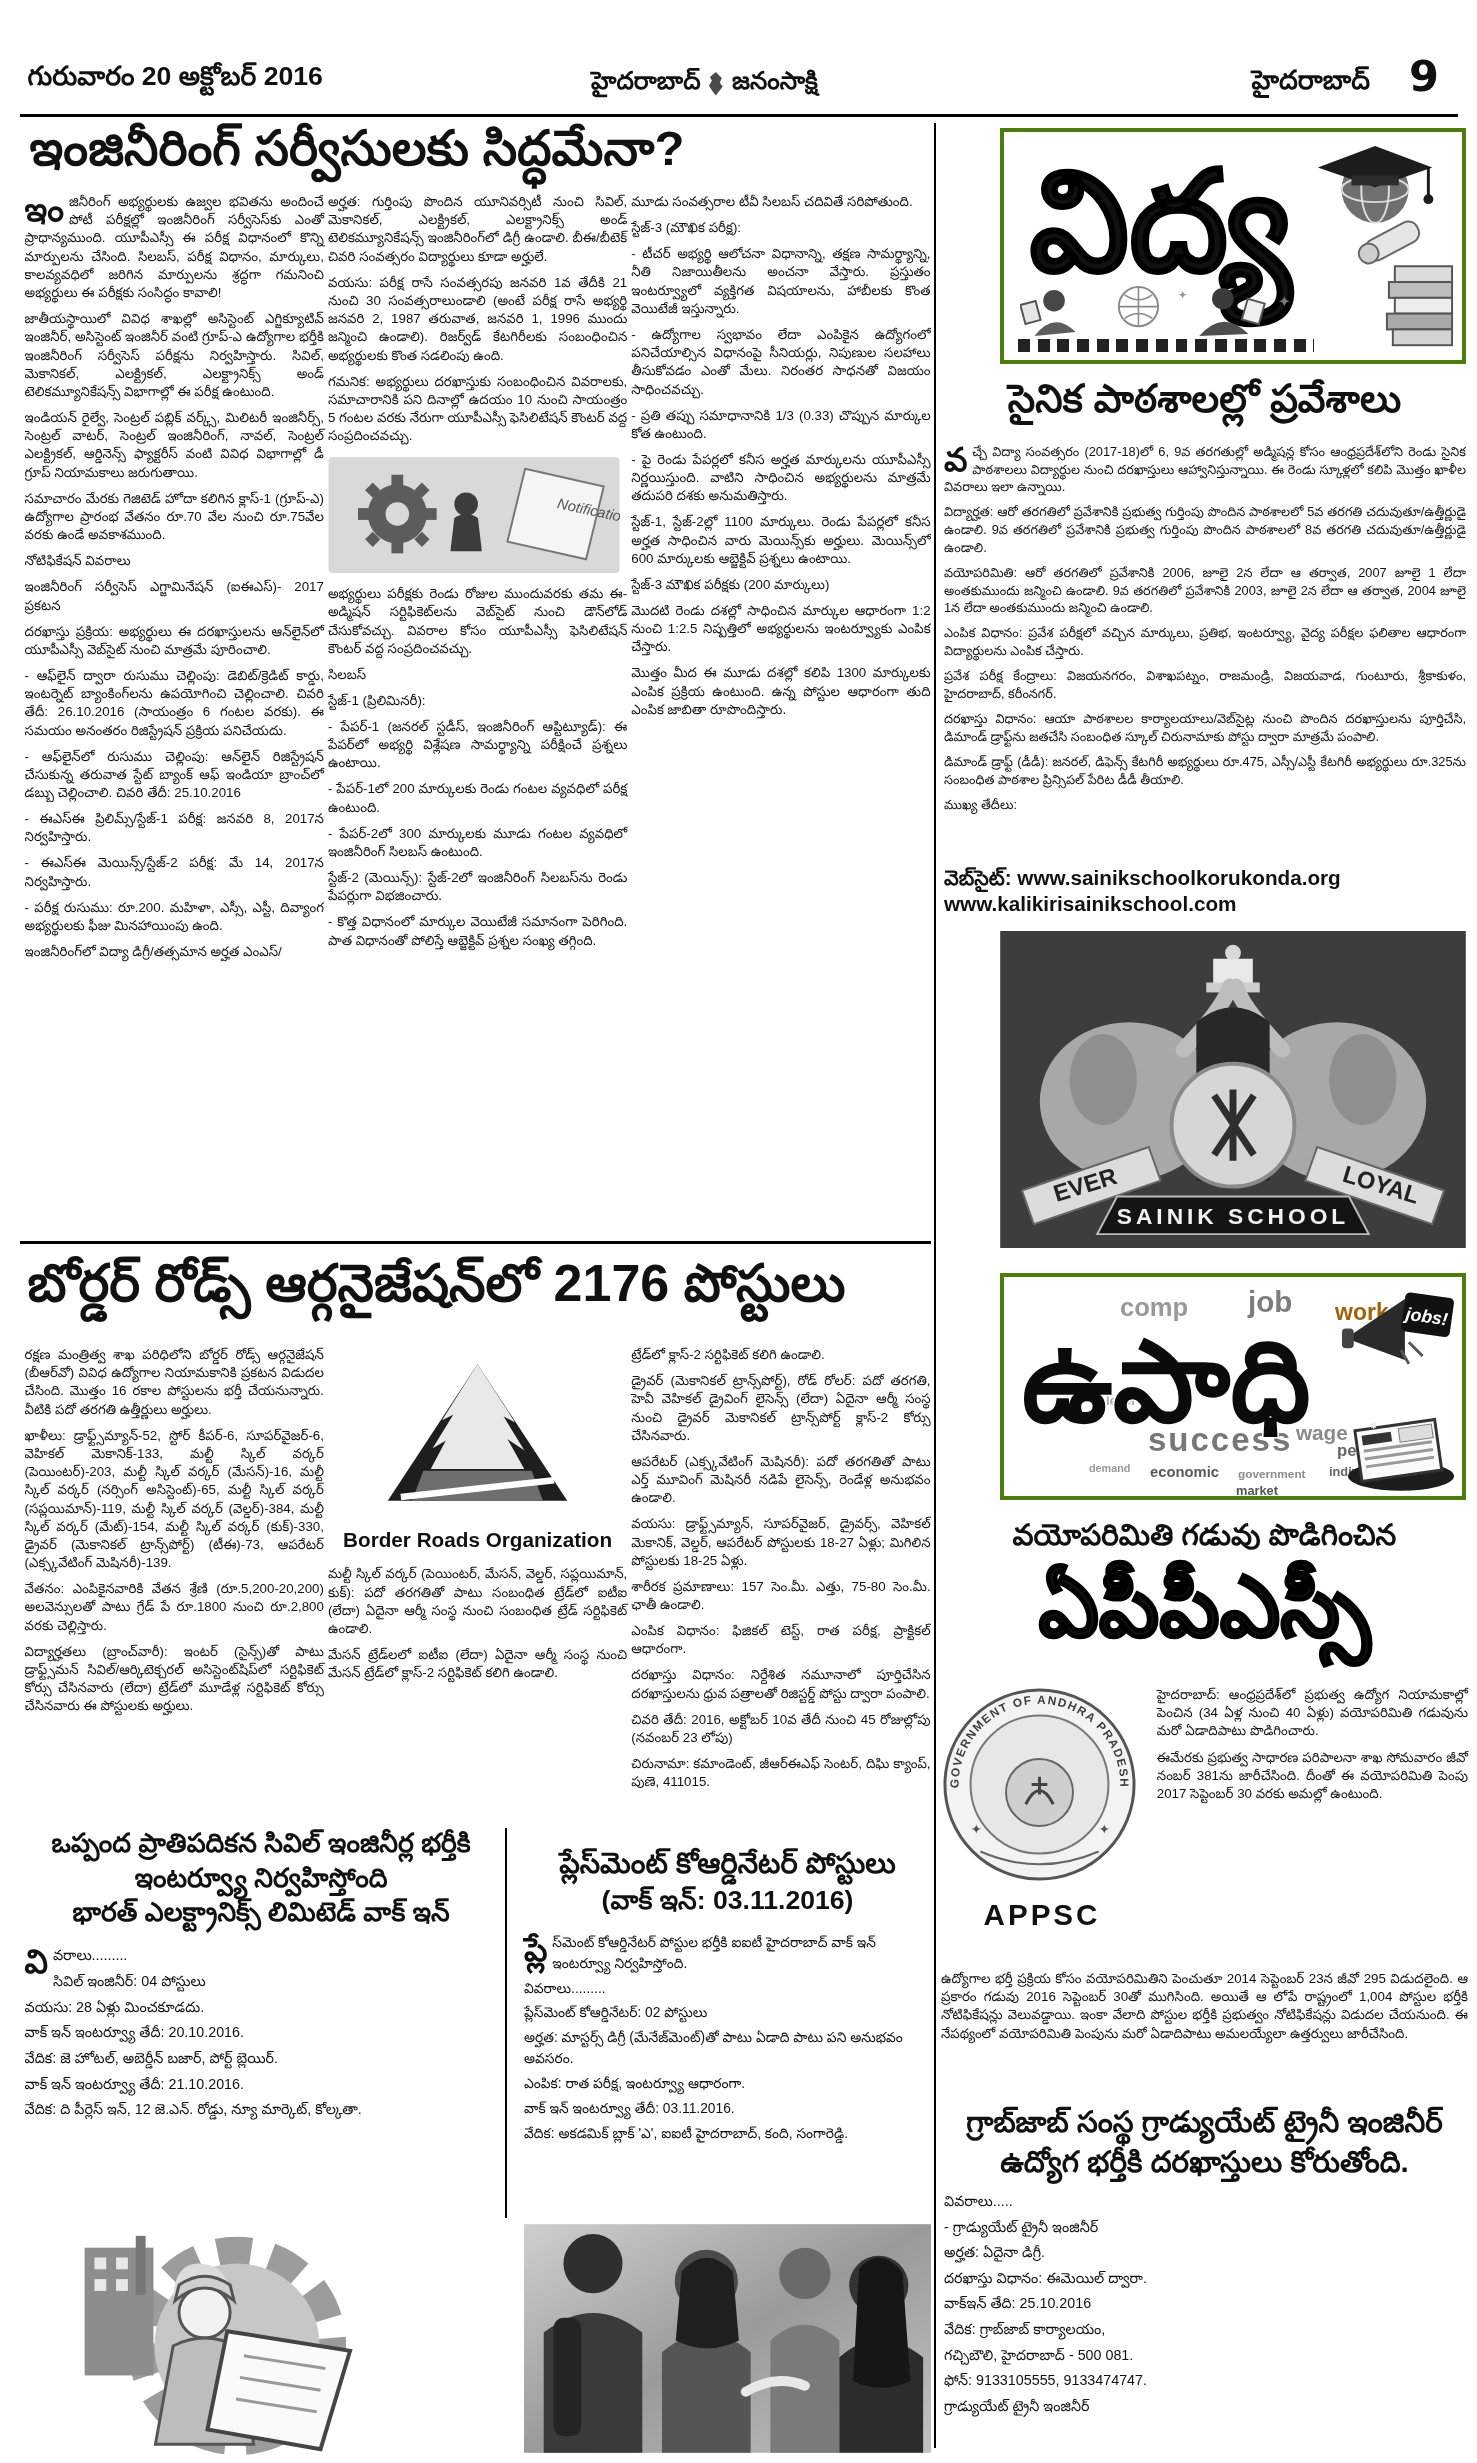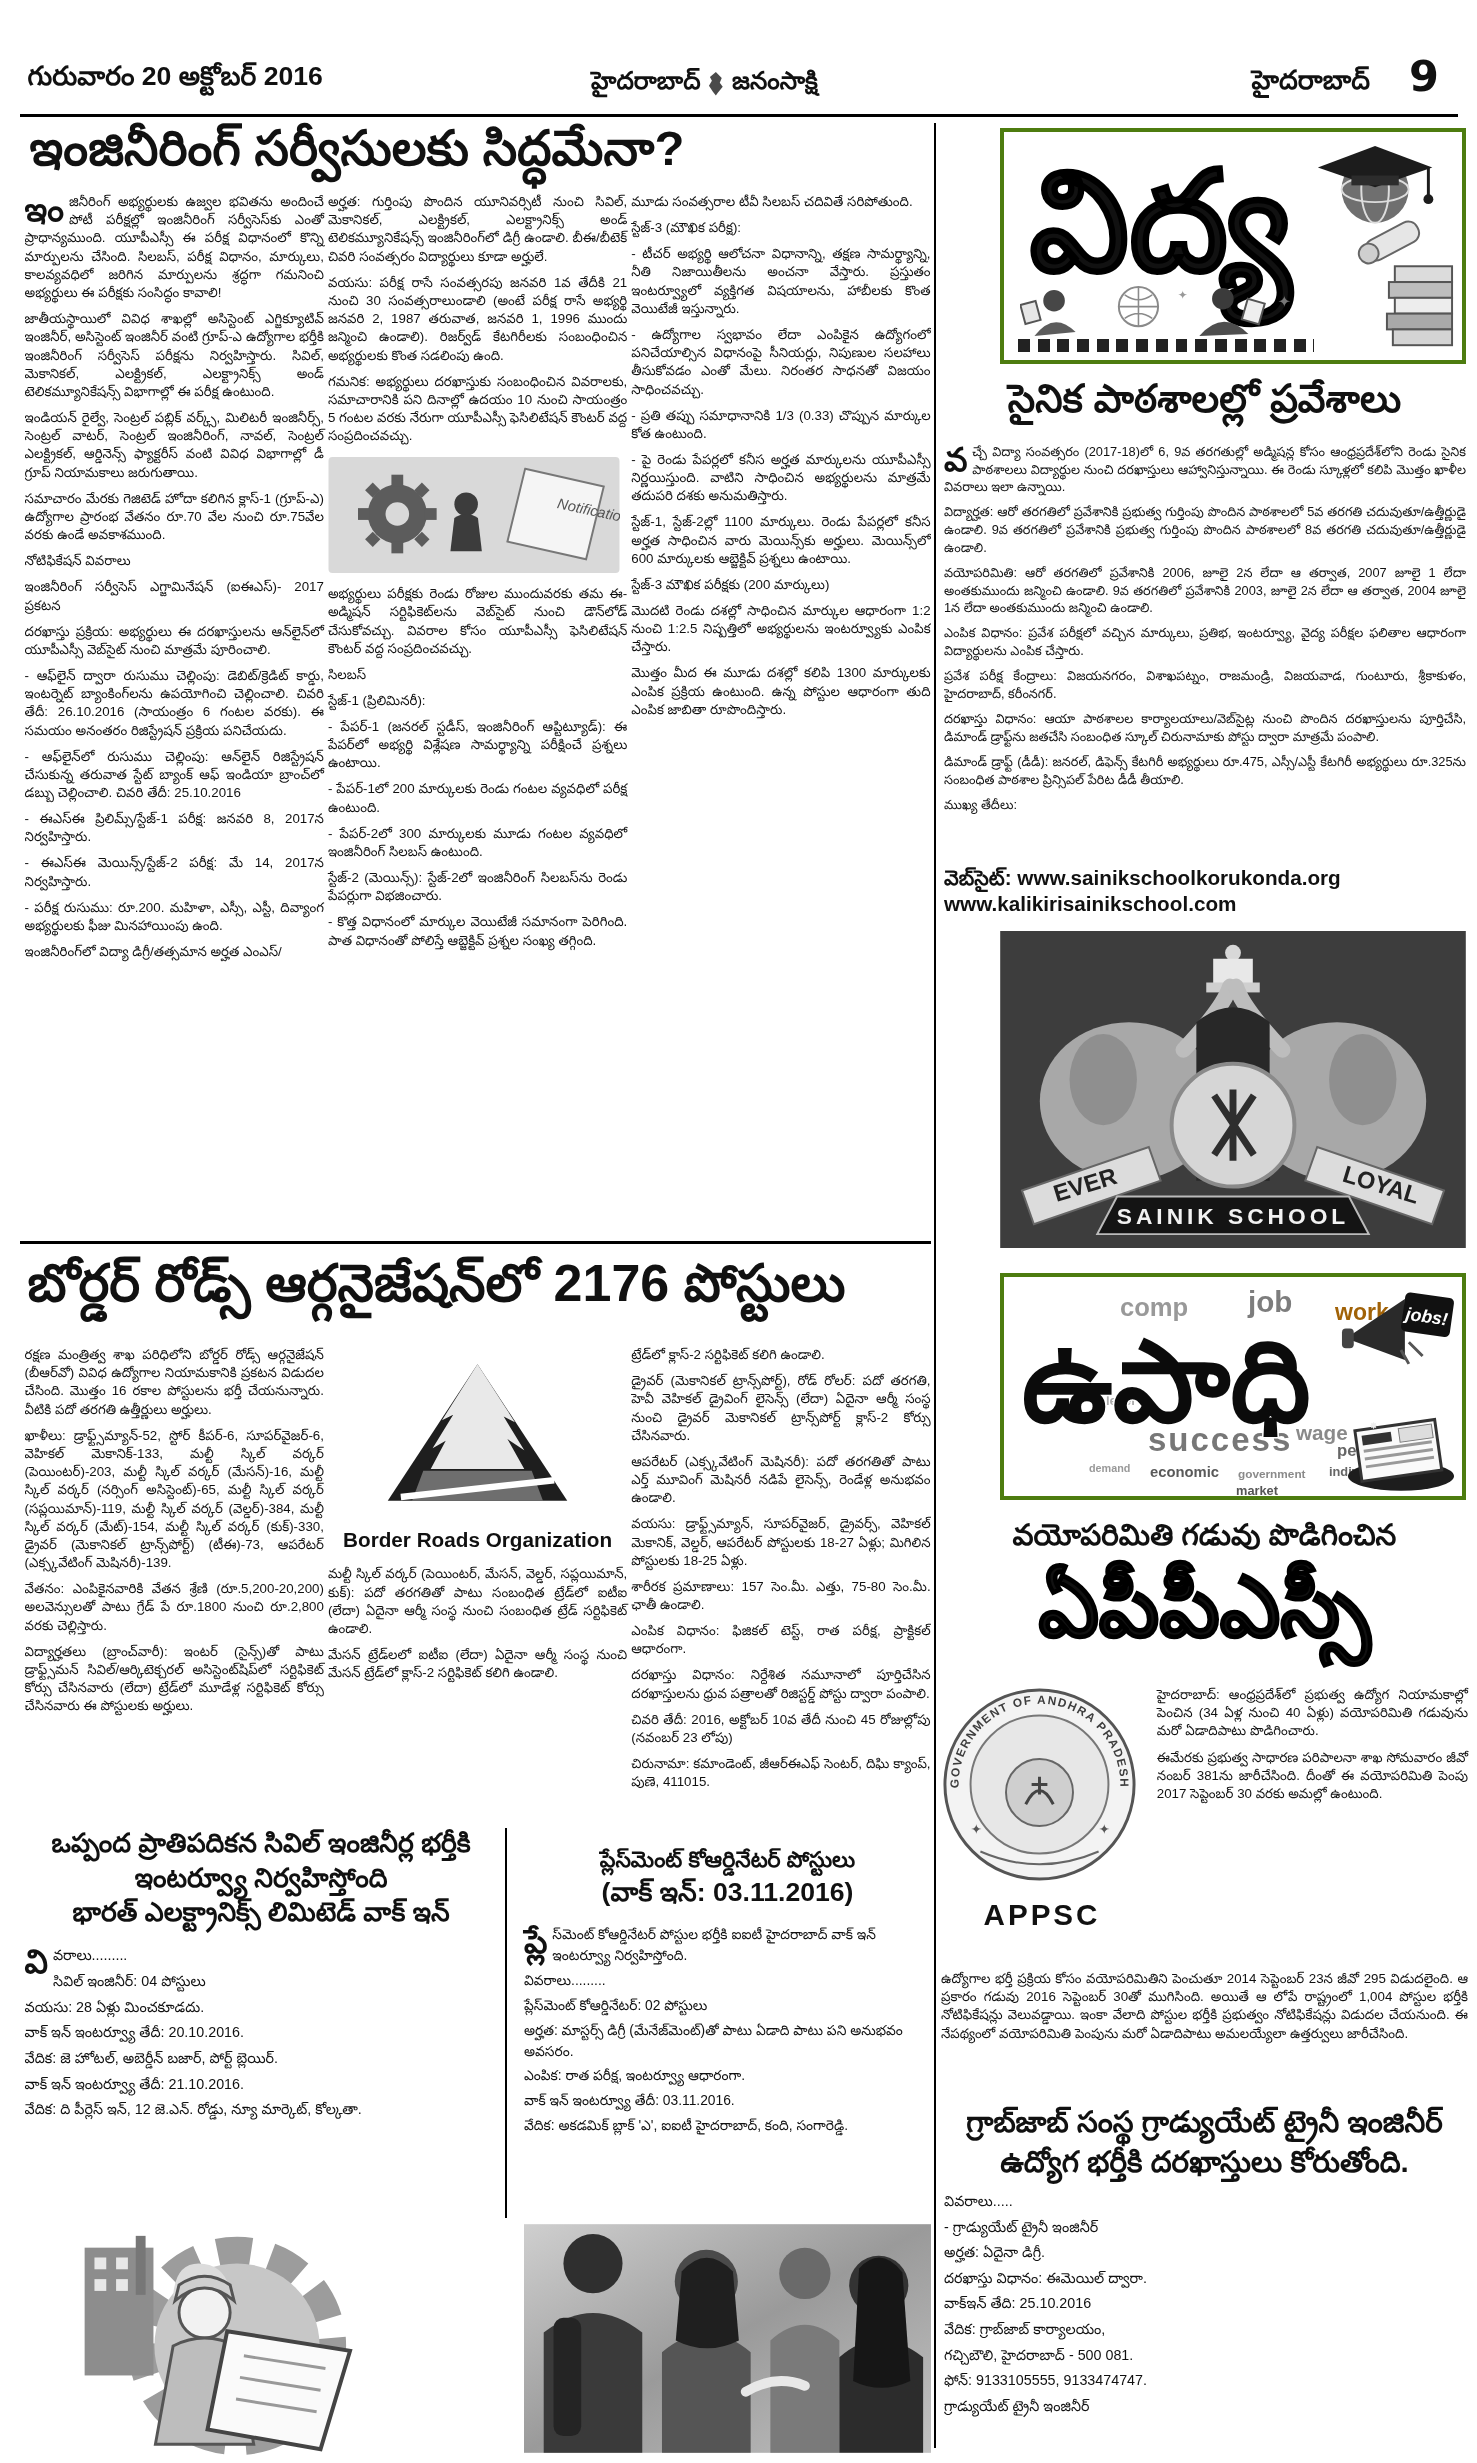--- a/index.html
+++ b/index.html
@@ -205,21 +205,21 @@
     <circle cx="182" cy="86" r="26" fill="#f2f2f2" stroke="#555" stroke-width="3"></circle>
     <path d="M152,74 q30,-26 60,0 l-4,-16 q-26,-18 -52,0 Z" fill="#cfcfcf" stroke="#555" stroke-width="3"></path>
     <path d="M150,120 q32,-16 64,0 l18,100 L132,220 Z" fill="#bdbdbd" stroke="#555" stroke-width="3"></path>
     <path d="M205,105 L330,125 L300,225 L185,205 Z" fill="#fafafa" stroke="#444" stroke-width="4"></path>
     <path d="M222,130 L305,143 M218,152 L300,165 M214,174 L296,187" stroke="#999" stroke-width="3"></path>
   </svg>
 
   <div class="abs rule" style="left:505px;top:1828px;height:390px;width:2px;"></div>
 
   <div class="abs" style="left:524px;top:1848px;width:407px;">
-    <div class="headline ctr" style="font-size:22px;">ప్లేస్‌మెంట్ కోఆర్డినేటర్ పోస్టులు</div>
+    <div class="headline ctr" style="font-size:29px;">ప్లేస్‌మెంట్ కోఆర్డినేటర్ పోస్టులు</div>
     <div class="headline ctr" style="font-size:26.6px;margin-top:5.9px;">(వాక్ ఇన్: 03.11.2016)</div>
     <div class="detail drop" style="margin-top:17.7px;font-size:13.8px;">
         <p>ప్లేస్‌మెంట్ కోఆర్డినేటర్ పోస్టుల భర్తీకి ఐఐటీ హైదరాబాద్ వాక్ ఇన్ ఇంటర్వ్యూ నిర్వహిస్తోంది.</p>
         <p>వివరాలు.........</p>
         <p>ప్లేస్‌మెంట్ కోఆర్డినేటర్: 02 పోస్టులు</p>
         <p>అర్హత: మాస్టర్స్ డిగ్రీ (మేనేజ్‌మెంట్)తో పాటు ఏడాది పాటు పని అనుభవం అవసరం.</p>
         <p>ఎంపిక: రాత పరీక్ష, ఇంటర్వ్యూ ఆధారంగా.</p>
         <p>వాక్ ఇన్ ఇంటర్వ్యూ తేదీ: 03.11.2016.</p>
         <p>వేదిక: అకడమిక్ బ్లాక్ 'ఎ', ఐఐటీ హైదరాబాద్, కంది, సంగారెడ్డి.</p>
       </div>

